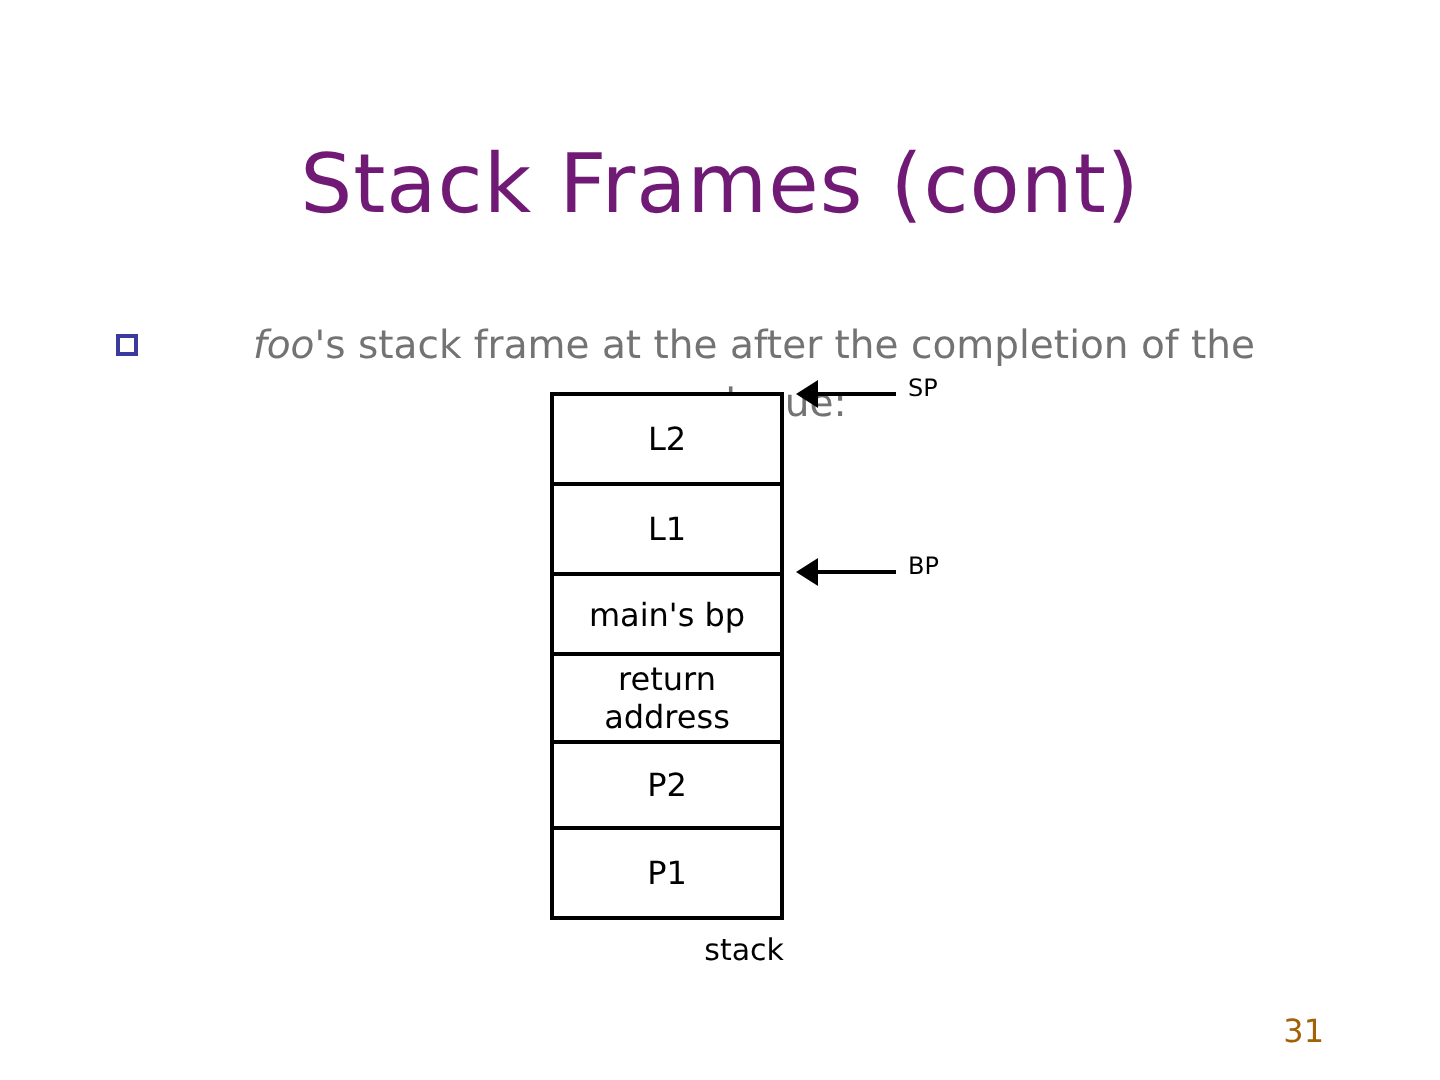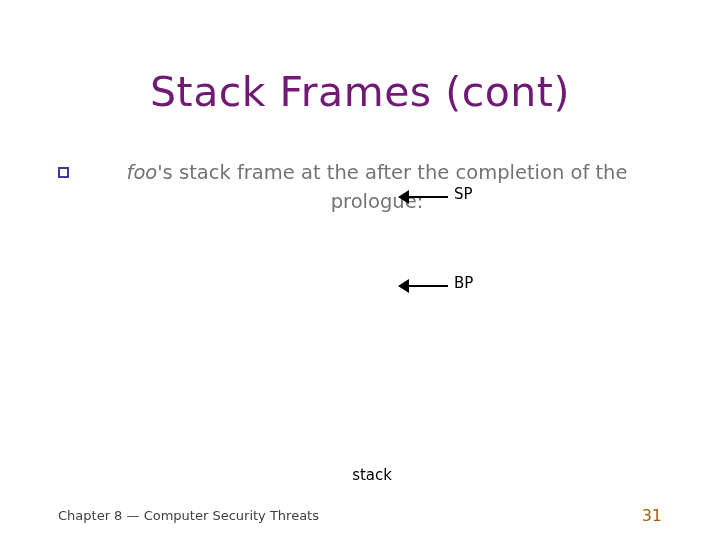--- a/index.html
+++ b/index.html
@@ -124,21 +124,21 @@
     height: 0;
     border-top: 7px solid transparent;
     border-bottom: 7px solid transparent;
     border-right: 11px solid #000000;
   }
   .ptr .ptr-label {
     position: absolute;
     left: 56px;
     top: -3px;
     font-family: "DejaVu Sans", sans-serif;
-    font-size: 15px;
+    font-size: 12px;
     line-height: 19px;
     color: #000000;
     white-space: nowrap;
   }
   #ptr-sp { left: 398px; top: 188px; }
   #ptr-bp { left: 398px; top: 277px; }
 
   
   .stack-caption {
     position: absolute;
@@ -180,32 +180,54 @@
 
   <div class="slide-title">Stack Frames (cont)</div>
 
   <div class="bullet-row">
     <span class="bullet-marker"></span>
     <div class="bullet-text">
       <span class="emph">foo</span><span>'s stack frame at the after the completion of the prologue:</span>
     </div>
   </div>
 
+  <div class="stack-box">
+    <div class="stack-cell h45">
+      <span>L2</span>
+    </div>
+    <div class="stack-cell h45">
+      <span>L1</span>
+    </div>
+    <div class="stack-cell h40">
+      <span>main's bp</span>
+    </div>
+    <div class="stack-cell h44">
+      <span>
+        <span class="two-line">return</span>
+        <span class="two-line">address</span>
+      </span>
+    </div>
+    <div class="stack-cell h43">
+      <span>P2</span>
+    </div>
+    <div class="stack-cell h43">
+      <span>P1</span>
+    </div>
+  </div>
 
   <div class="ptr" id="ptr-sp">
     <span class="arrow-head"></span>
     <span class="arrow-line"></span>
     <span class="ptr-label">SP</span>
   </div>
 
   <div class="ptr" id="ptr-bp">
     <span class="arrow-head"></span>
     <span class="arrow-line"></span>
     <span class="ptr-label">BP</span>
   </div>
 
   <div class="stack-caption">stack</div>
 
-  <div class="footer-left">Chapter 8 — Computer Security Threats</div>
 
   <div class="footer-page">31</div>
 
 </div>
 
 </body></html>

